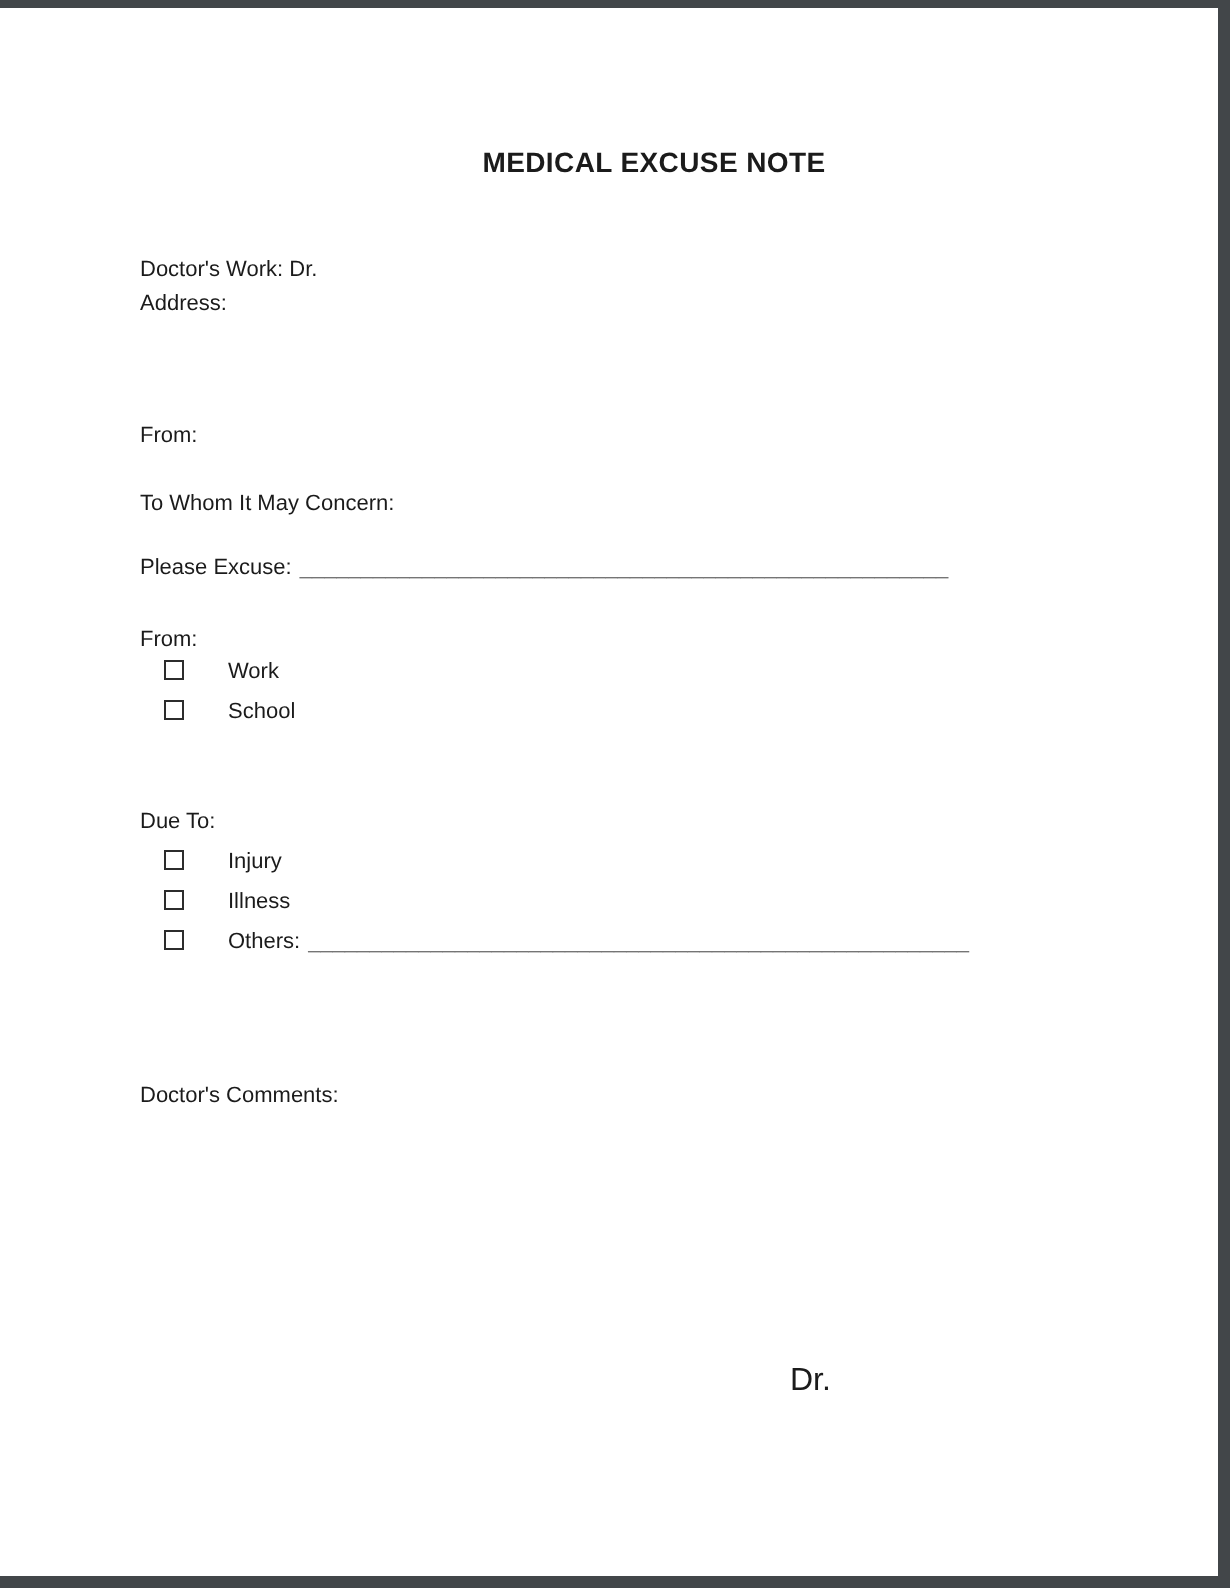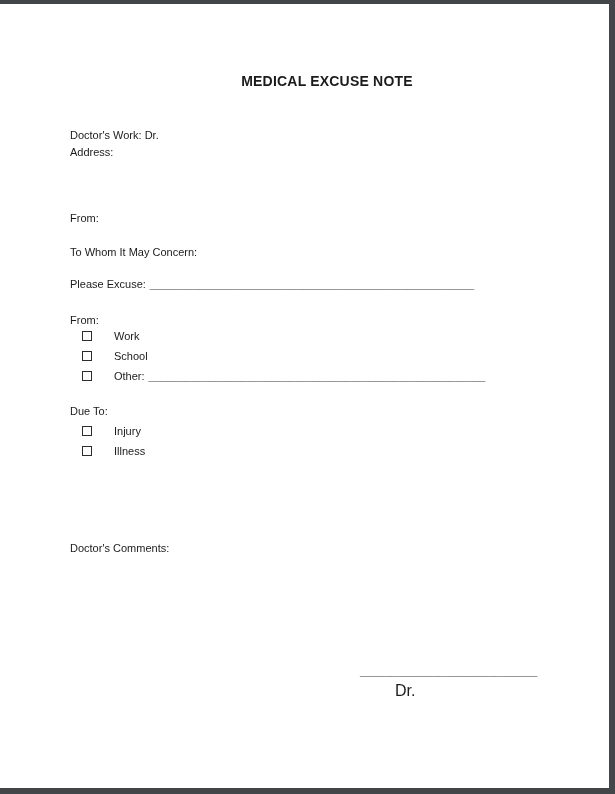--- a/index.html
+++ b/index.html
@@ -94,35 +94,34 @@
   <div class="line" style="top:310px">From:</div>
 
   <div class="line cbrow" style="top:326px">
     <span class="cb"></span><span class="cb-label">Work</span>
   </div>
 
   <div class="line cbrow" style="top:346px">
     <span class="cb"></span><span class="cb-label">School</span>
   </div>
 
-  <div class="line cbrow" style="top:366px">
-    <span class="cb"></span><span class="cb-label">Other:</span><span class="blank">_______________________________________________________</span>
-  </div>
 
   <div class="line" style="top:401px">Due To:</div>
 
   <div class="line cbrow" style="top:421px">
     <span class="cb"></span><span class="cb-label">Injury</span>
   </div>
 
   <div class="line cbrow" style="top:441px">
     <span class="cb"></span><span class="cb-label">Illness</span>
   </div>
 
+  <div class="line cbrow" style="top:461px">
+    <span class="cb"></span><span class="cb-label">Others:</span><span class="blank">______________________________________________________</span>
+  </div>
 
 
   <div class="line" style="top:538px">Doctor's Comments:</div>
 
-  <div class="sig-blank">_____________________________</div>
 
   <div class="sig-name">Dr.</div>
 
 </div>
 
 </body></html>

